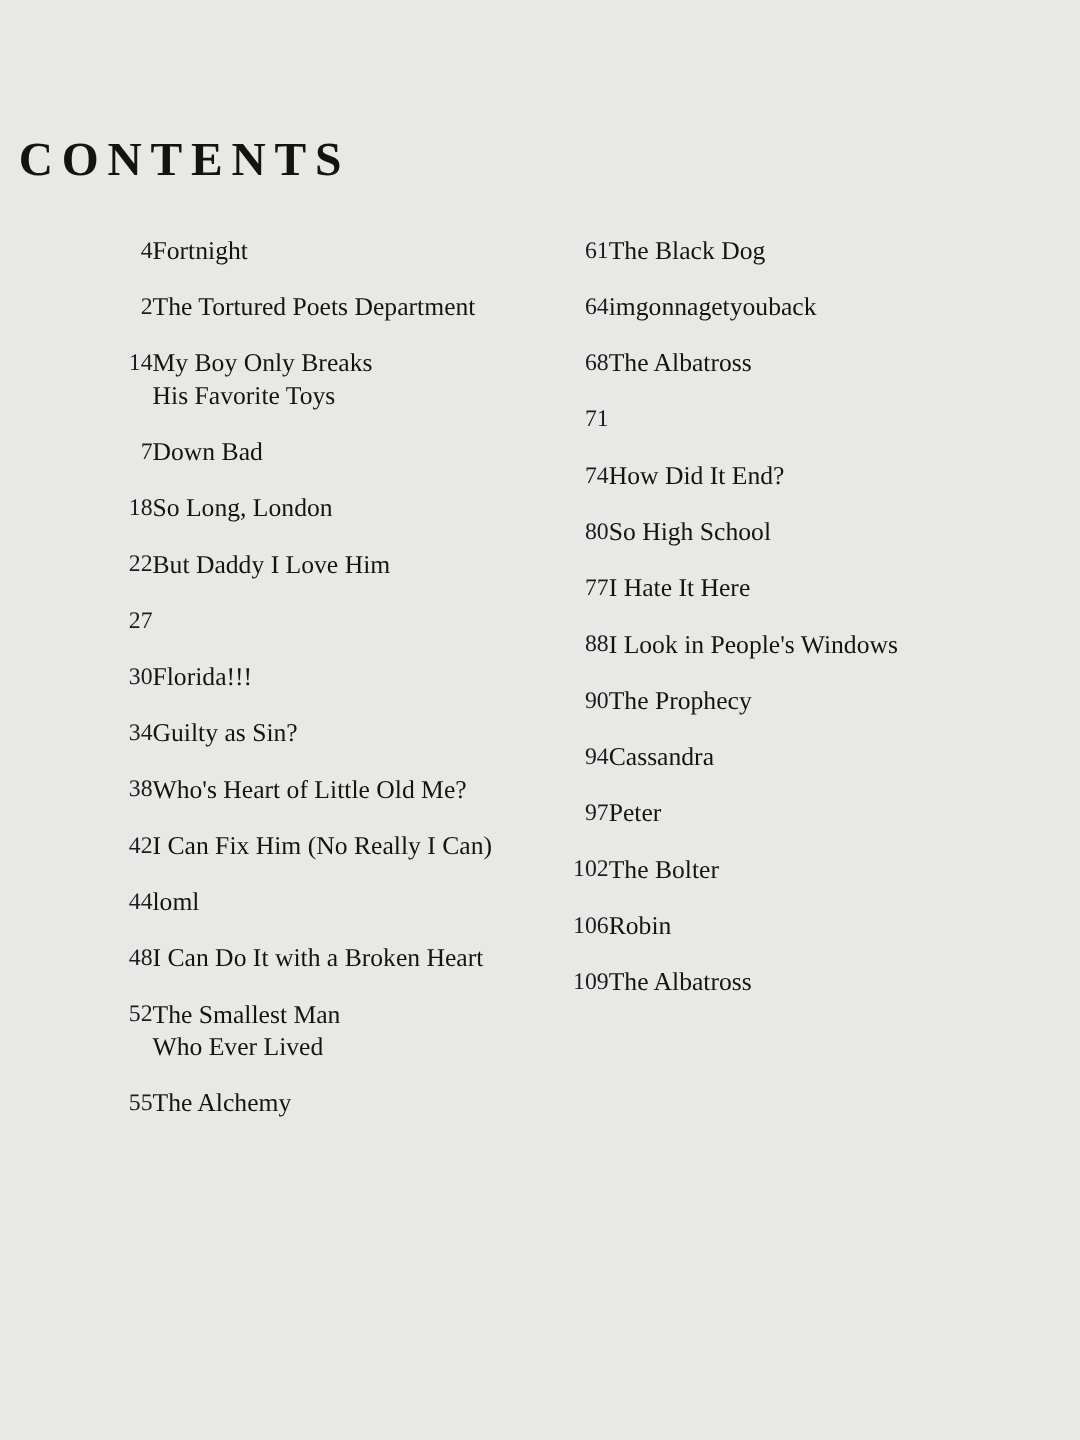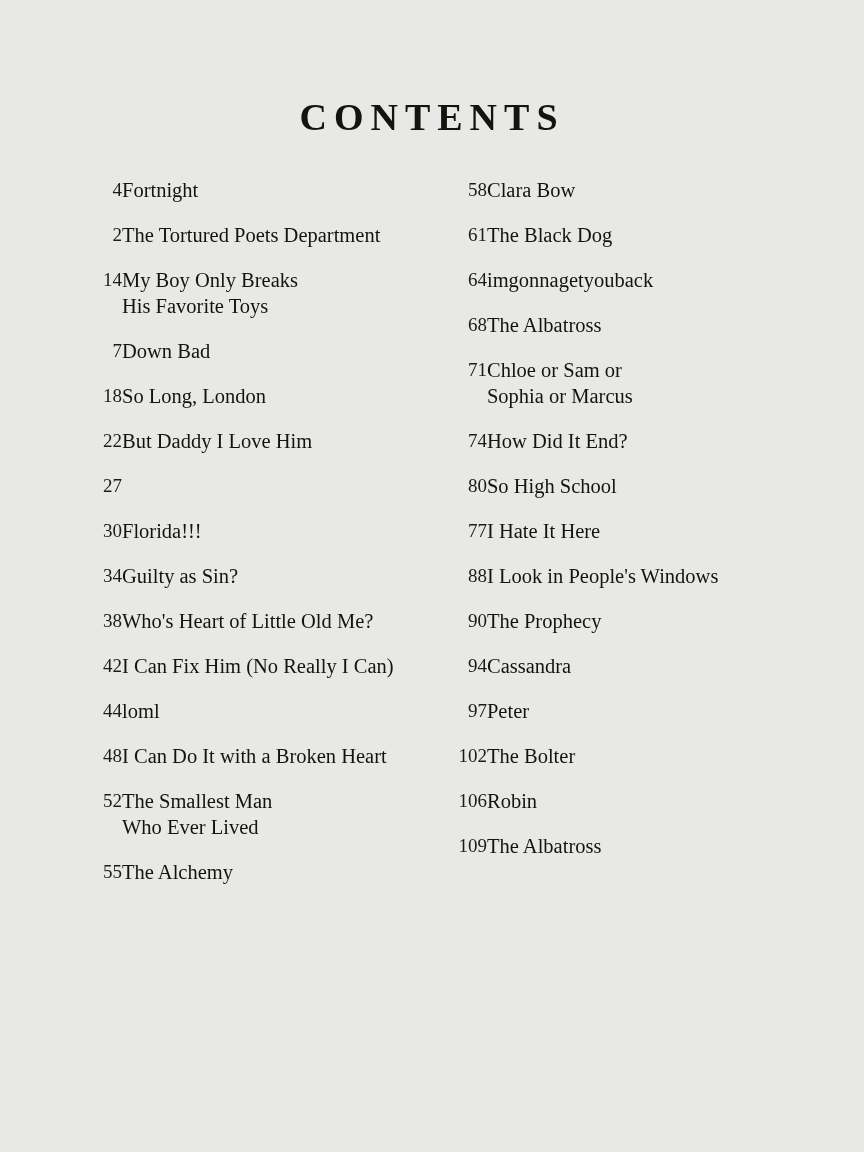--- a/index.html
+++ b/index.html
@@ -14,26 +14,26 @@
     color: #1b1b1b;
     overflow: hidden;
   }
   .page {
     position: relative;
     width: 864px;
     height: 1152px;
     box-sizing: border-box;
   }
   .contents-title {
-    text-align: center;
+    text-align: left;
     font-family: "Liberation Serif", serif;
     font-size: 38px;
     letter-spacing: 7px;
     font-weight: 700;
-    margin: 4px;
+    margin: 15px;
     padding-top: 91px;
     color: #14140f;
   }
   .columns {
     display: flex;
     justify-content: flex-start;
     padding-left: 82px;
     padding-right: 60px;
     margin-top: 38px;
   }
@@ -137,39 +137,33 @@
       <div class="toc-entry">
         <span class="toc-page">55</span>
         <span class="toc-title">The Alchemy</span>
       </div>
 
     </div>
 
     <div class="column right">
 
       <div class="toc-entry">
-        <span class="toc-page">58</span>
-        <span class="toc-title">Clara Bow</span>
-      </div>
-      <div class="toc-entry">
         <span class="toc-page">61</span>
         <span class="toc-title">The Black Dog</span>
       </div>
       <div class="toc-entry">
         <span class="toc-page">64</span>
         <span class="toc-title">imgonnagetyouback</span>
       </div>
       <div class="toc-entry">
         <span class="toc-page">68</span>
         <span class="toc-title">The Albatross</span>
       </div>
       <div class="toc-entry">
         <span class="toc-page">71</span>
-        <span class="toc-title">Chloe or Sam or
-Sophia or Marcus</span>
       </div>
       <div class="toc-entry">
         <span class="toc-page">74</span>
         <span class="toc-title">How Did It End?</span>
       </div>
       <div class="toc-entry">
         <span class="toc-page">80</span>
         <span class="toc-title">So High School</span>
       </div>
       <div class="toc-entry">

